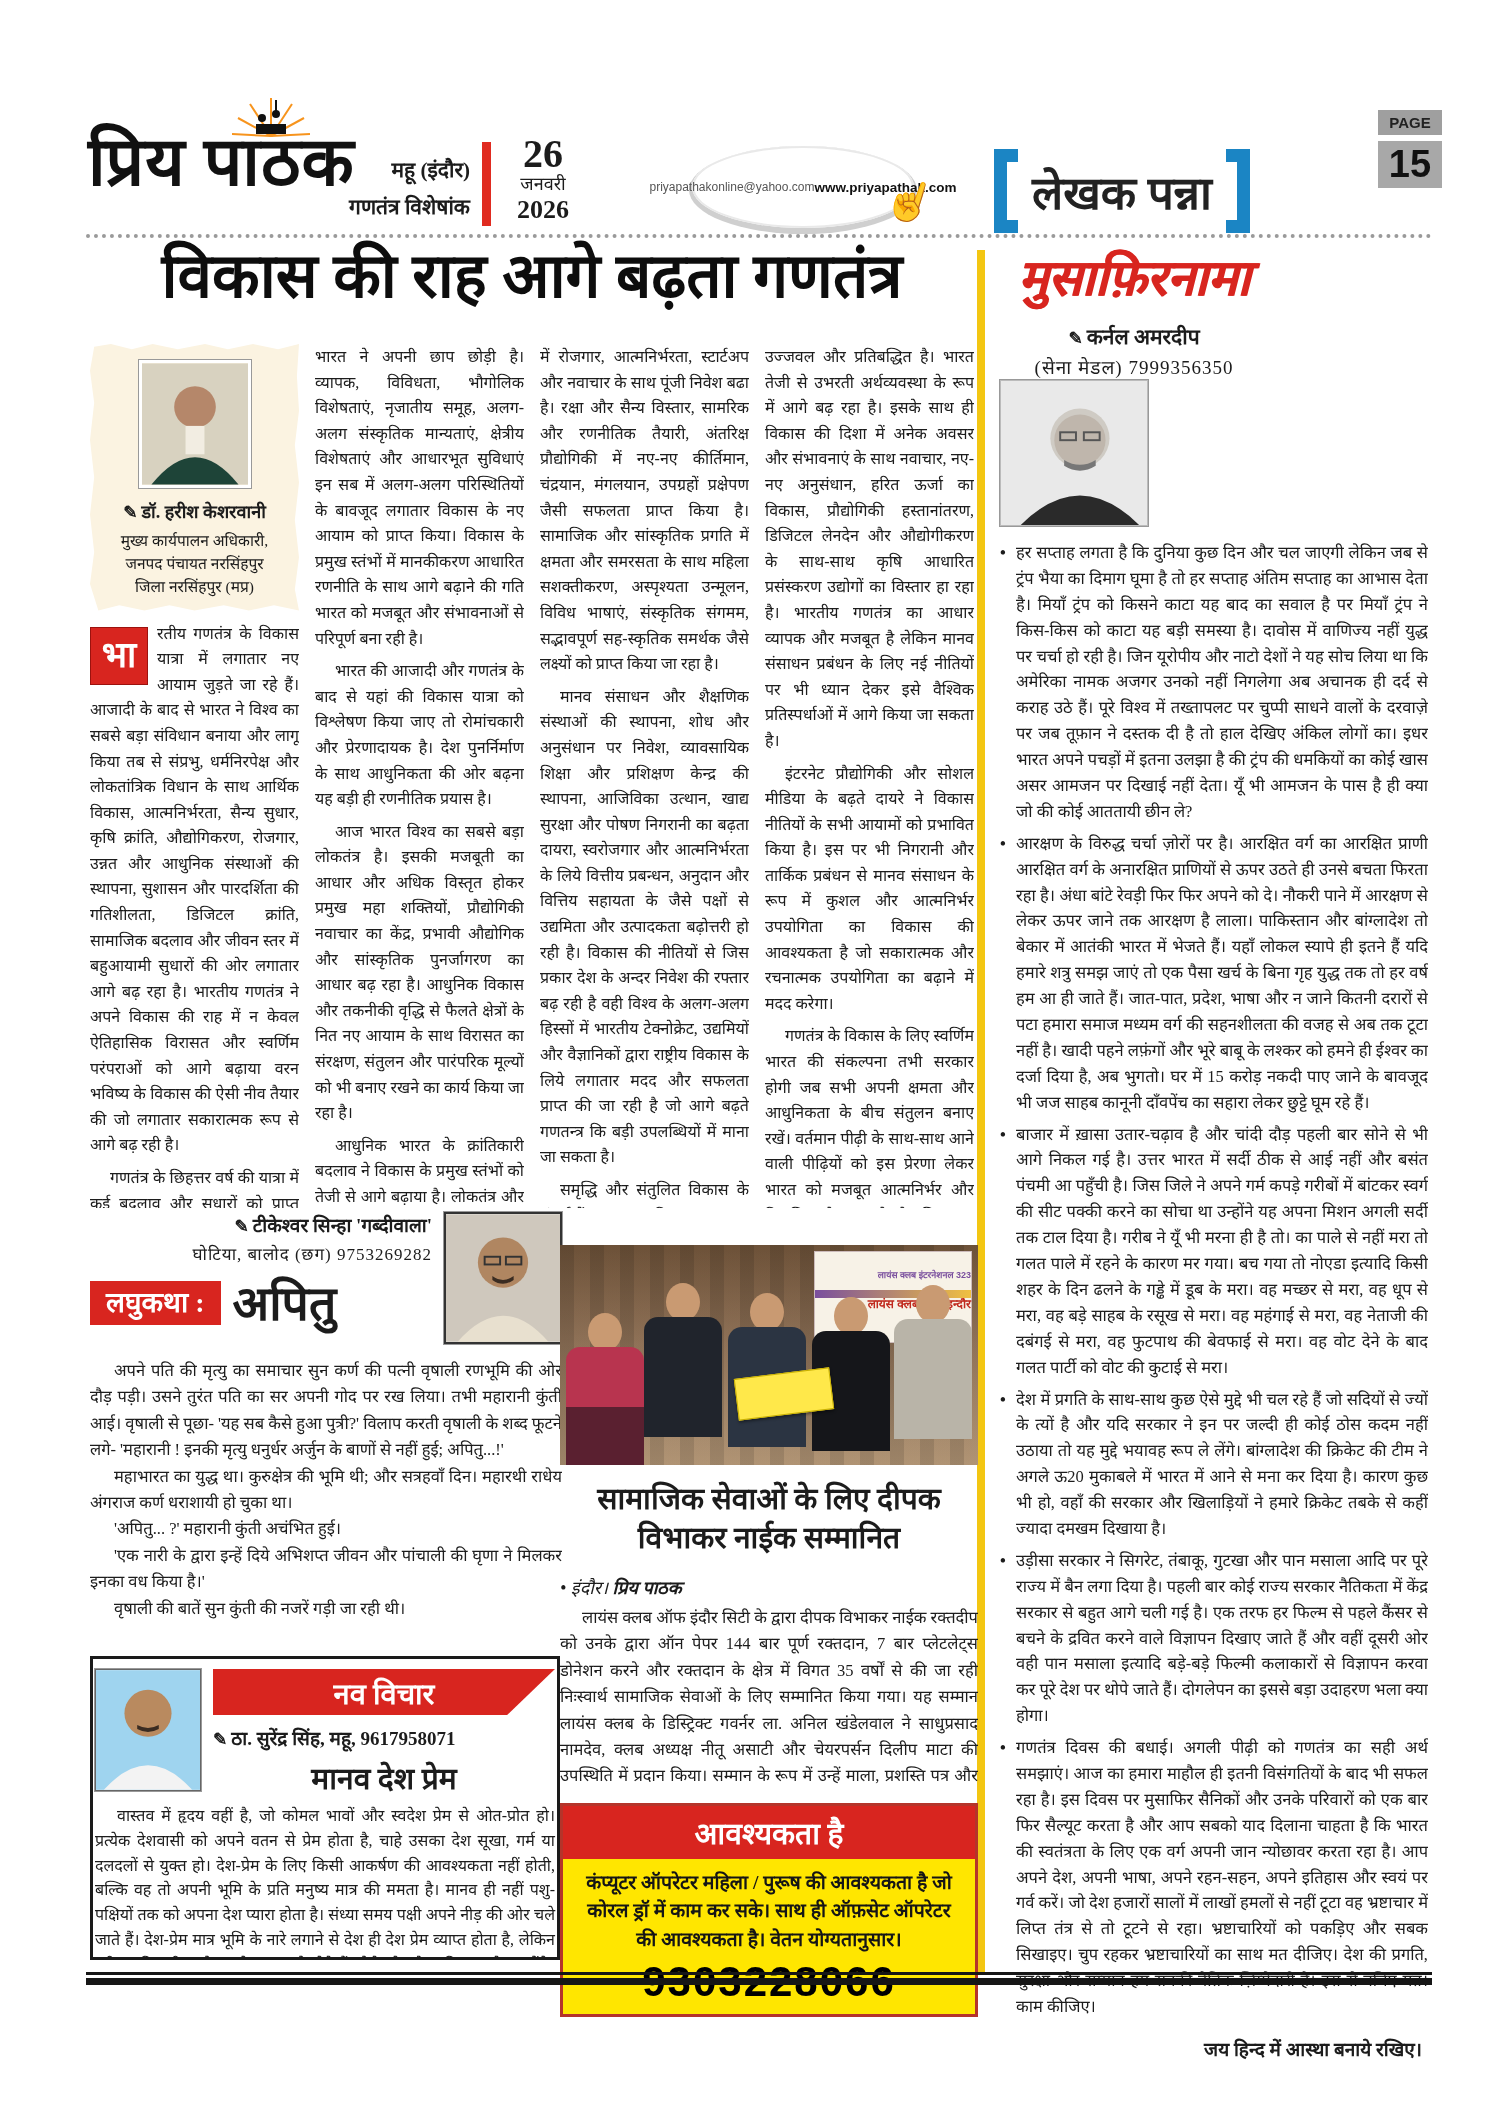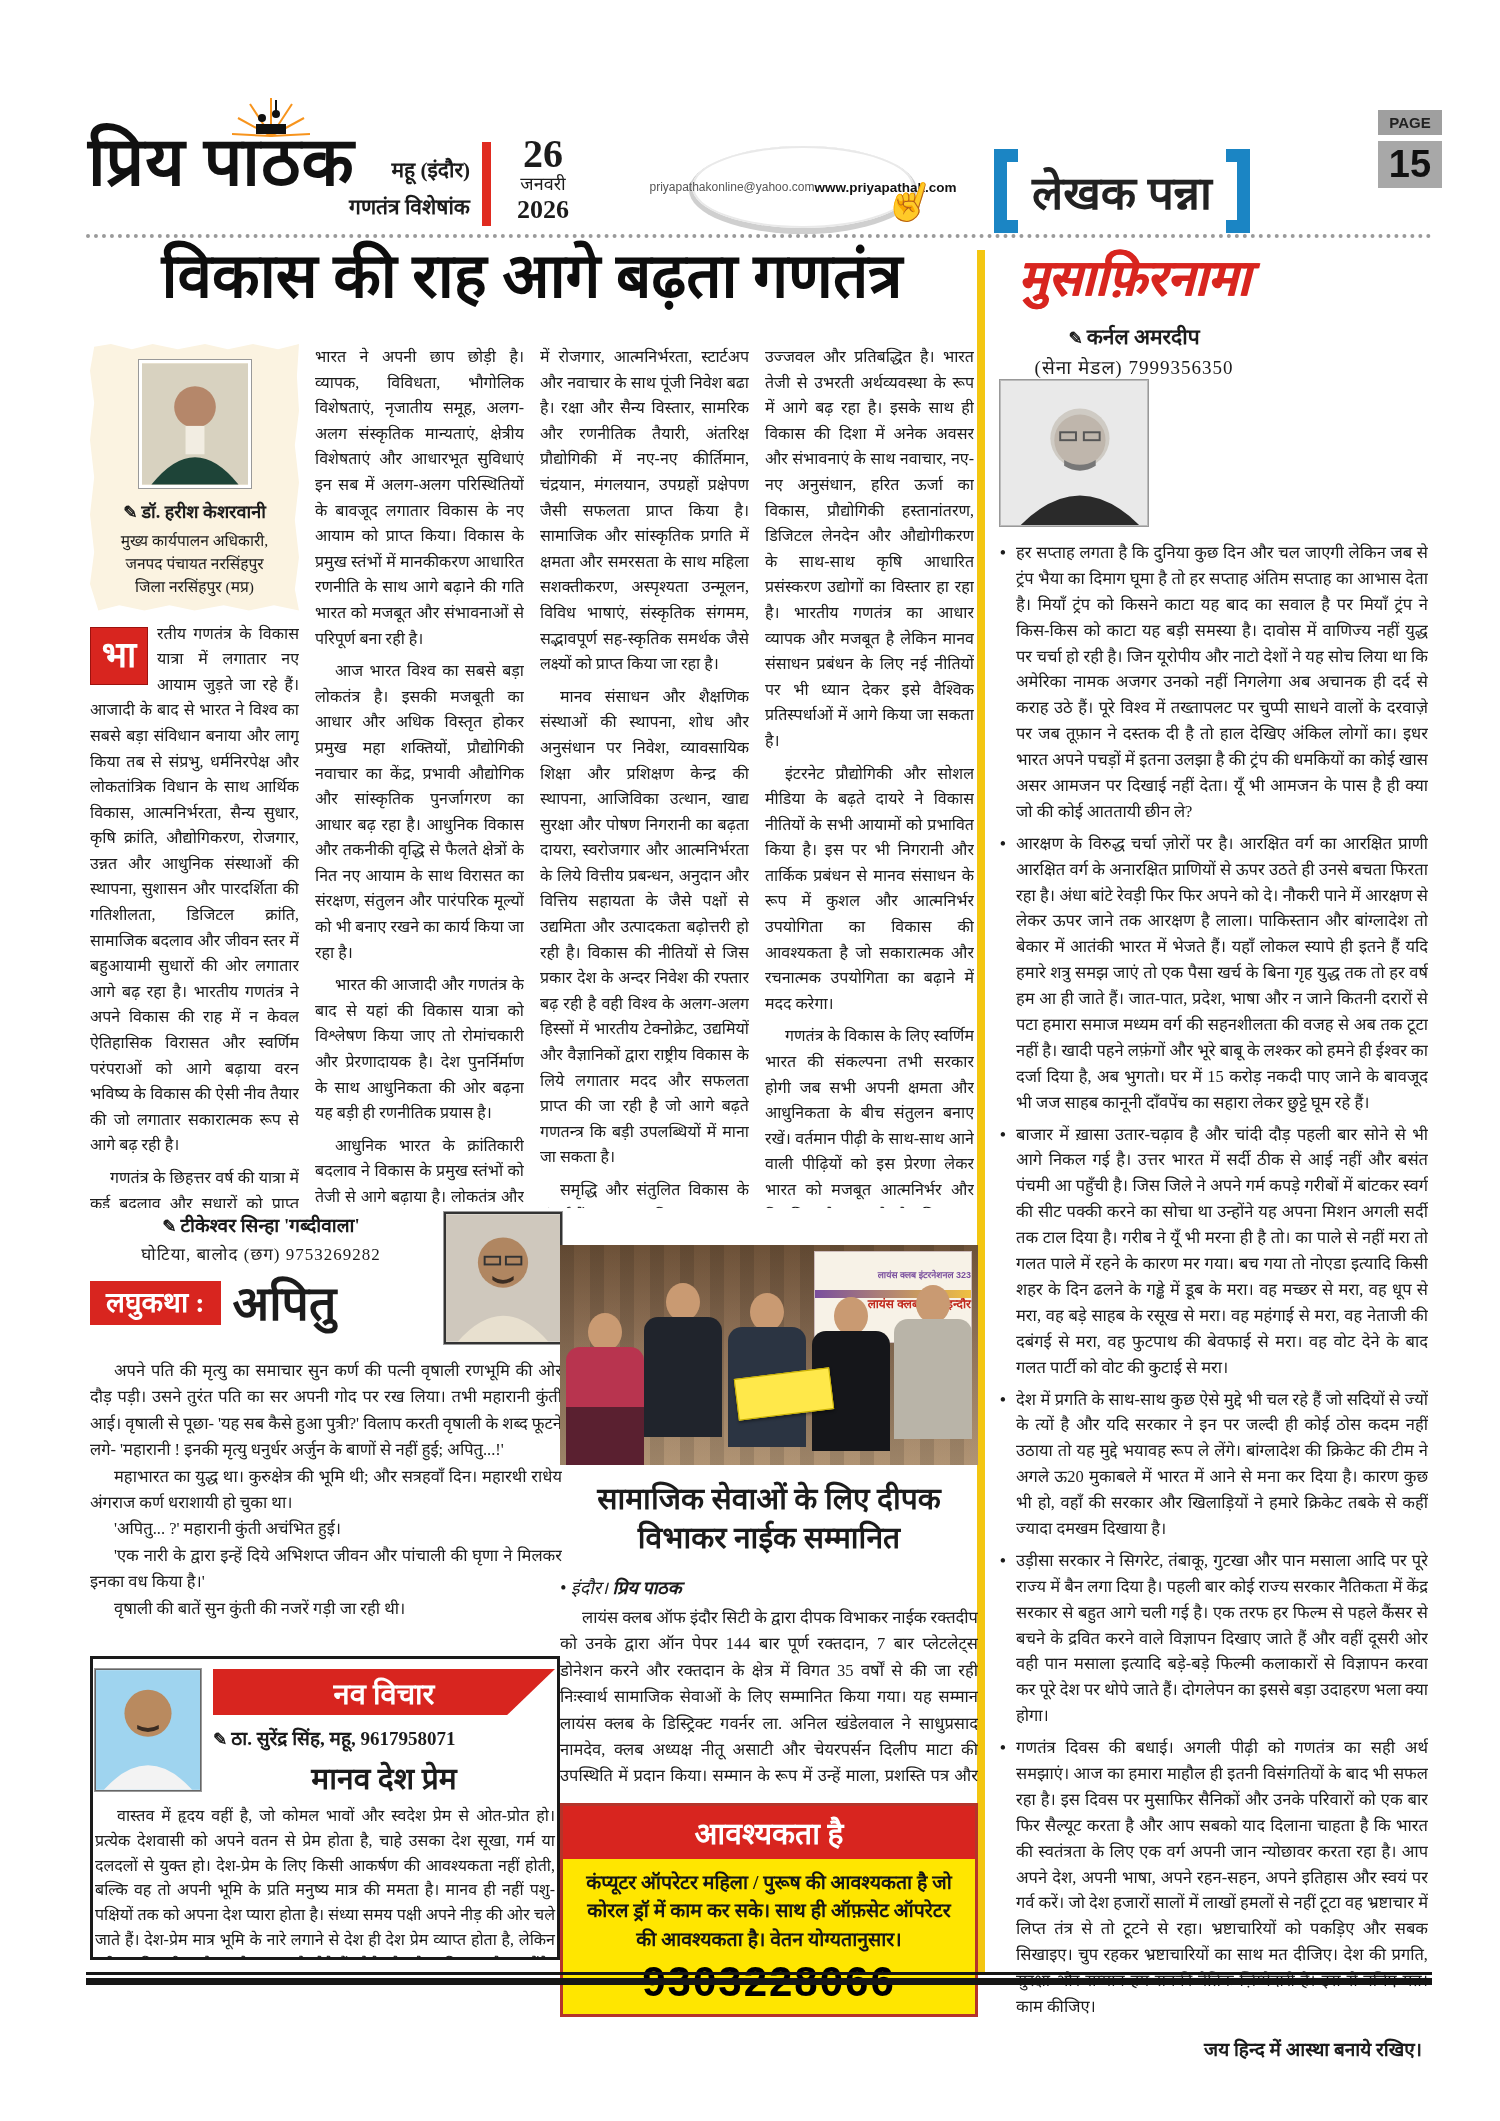--- a/index.html
+++ b/index.html
@@ -77,21 +77,21 @@
   .mus-photo { width:148px; height:146px; border:1px solid #bbb; }
   .mus-bullets { margin-top:14px; height:1492px; overflow:hidden; }
   .mus-bullets li { list-style:none; position:relative; padding-left:16px; margin-bottom:6px;
                     font-size:16.5px; line-height:1.57; text-align:justify; }
   .mus-bullets li::before { content:"•"; position:absolute; left:0; top:0; font-weight:bold; }
   .mus-signoff { text-align:right; font-weight:bold; font-size:19px; margin-top:4px; padding-right:6px; }
 
   
   .laghu { left:90px; top:1212px; width:472px; }
   .laghu-top { display:flex; gap:12px; }
-  .laghu-top-left { flex:1; text-align:center; }
+  .laghu-top-left { flex:1; text-align:right; }
   .laghu-byline-name { font-weight:bold; font-size:19px; }
   .laghu-byline-addr { font-size:17px; margin-top:4px; letter-spacing:1px; }
   .laghu-header { display:flex; align-items:flex-end; gap:12px; margin-top:16px; justify-content:flex-start; }
   .laghu-label { background:#d8251f; color:#fff; font-weight:bold; font-size:28px; padding:8px 16px; line-height:1; }
   .laghu-title { font-size:48px; font-weight:bold; line-height:.85; }
   .laghu-photo { width:118px; height:132px; border:2px solid #333; flex:none; }
   .laghu-body { margin-top:14px; font-size:16.5px; line-height:1.6; text-align:justify; height:272px; overflow:hidden; }
   .laghu-body p { text-indent:24px; margin:0; }
 
   
@@ -204,22 +204,22 @@
           <div>मुख्य कार्यपालन अधिकारी,</div>
           <div>जनपद पंचायत नरसिंहपुर</div>
           <div>जिला नरसिंहपुर (मप्र)</div>
         </div>
       </div>
       <p class="cont"><span class="dropcap">भा</span><span>रतीय गणतंत्र के विकास यात्रा में लगातार नए आयाम जुड़ते जा रहे हैं। आजादी के बाद से भारत ने विश्व का सबसे बड़ा संविधान बनाया और लागू किया तब से संप्रभु, धर्मनिरपेक्ष और लोकतांत्रिक विधान के साथ आर्थिक विकास, आत्मनिर्भरता, सैन्य सुधार, कृषि क्रांति, औद्योगिकरण, रोजगार, उन्नत और आधुनिक संस्थाओं की स्थापना, सुशासन और पारदर्शिता की गतिशीलता, डिजिटल क्रांति, सामाजिक बदलाव और जीवन स्तर में बहुआयामी सुधारों की ओर लगातार आगे बढ़ रहा है। भारतीय गणतंत्र ने अपने विकास की राह में न केवल ऐतिहासिक विरासत और स्वर्णिम परंपराओं को आगे बढ़ाया वरन भविष्य के विकास की ऐसी नीव तैयार की जो लगातार सकारात्मक रूप से आगे बढ़ रही है।</span></p>
       <p>गणतंत्र के छिहत्तर वर्ष की यात्रा में कई बदलाव और सुधारों को प्राप्त किया गया। विश्व व्यवस्था में</p>
     </div>
     <div class="col">
       <p class="cont">भारत ने अपनी छाप छोड़ी है। व्यापक, विविधता, भौगोलिक विशेषताएं, नृजातीय समूह, अलग-अलग संस्कृतिक मान्यताएं, क्षेत्रीय विशेषताएं और आधारभूत सुविधाएं इन सब में अलग-अलग परिस्थितियों के बावजूद लगातार विकास के नए आयाम को प्राप्त किया। विकास के प्रमुख स्तंभों में मानकीकरण आधारित रणनीति के साथ आगे बढ़ाने की गति भारत को मजबूत और संभावनाओं से परिपूर्ण बना रही है।</p>
+      <p>भारत की आजादी और गणतंत्र के बाद से यहां की विकास यात्रा को विश्लेषण किया जाए तो रोमांचकारी और प्रेरणादायक है। देश पुनर्निर्माण के साथ आधुनिकता की ओर बढ़ना यह बड़ी ही रणनीतिक प्रयास है।</p>
       <p>आज भारत विश्व का सबसे बड़ा लोकतंत्र है। इसकी मजबूती का आधार और अधिक विस्तृत होकर प्रमुख महा शक्तियों, प्रौद्योगिकी नवाचार का केंद्र, प्रभावी औद्योगिक और सांस्कृतिक पुनर्जागरण का आधार बढ़ रहा है। आधुनिक विकास और तकनीकी वृद्धि से फैलते क्षेत्रों के नित नए आयाम के साथ विरासत का संरक्षण, संतुलन और पारंपरिक मूल्यों को भी बनाए रखने का कार्य किया जा रहा है।</p>
-      <p>भारत की आजादी और गणतंत्र के बाद से यहां की विकास यात्रा को विश्लेषण किया जाए तो रोमांचकारी और प्रेरणादायक है। देश पुनर्निर्माण के साथ आधुनिकता की ओर बढ़ना यह बड़ी ही रणनीतिक प्रयास है।</p>
       <p>आधुनिक भारत के क्रांतिकारी बदलाव ने विकास के प्रमुख स्तंभों को तेजी से आगे बढ़ाया है। लोकतंत्र और सुशासन की अवधारणा में मजबूती के साथ विस्तार हुआ है। आर्थिक सरकारों</p>
     </div>
     <div class="col">
       <p class="cont">में रोजगार, आत्मनिर्भरता, स्टार्टअप और नवाचार के साथ पूंजी निवेश बढा है। रक्षा और सैन्य विस्तार, सामरिक और रणनीतिक तैयारी, अंतरिक्ष प्रौद्योगिकी में नए-नए कीर्तिमान, चंद्रयान, मंगलयान, उपग्रहों प्रक्षेपण जैसी सफलता प्राप्त किया है। सामाजिक और सांस्कृतिक प्रगति में क्षमता और समरसता के साथ महिला सशक्तीकरण, अस्पृश्यता उन्मूलन, विविध भाषाएं, संस्कृतिक संगमम, सद्भावपूर्ण सह-स्कृतिक समर्थक जैसे लक्ष्यों को प्राप्त किया जा रहा है।</p>
       <p>मानव संसाधन और शैक्षणिक संस्थाओं की स्थापना, शोध और अनुसंधान पर निवेश, व्यावसायिक शिक्षा और प्रशिक्षण केन्द्र की स्थापना, आजिविका उत्थान, खाद्य सुरक्षा और पोषण निगरानी का बढ़ता दायरा, स्वरोजगार और आत्मनिर्भरता के लिये वित्तीय प्रबन्धन, अनुदान और वित्तिय सहायता के जैसे पक्षों से उद्यमिता और उत्पादकता बढ़ोत्तरी हो रही है। विकास की नीतियों से जिस प्रकार देश के अन्दर निवेश की रफ्तार बढ़ रही है वही विश्व के अलग-अलग हिस्सों में भारतीय टेक्नोक्रेट, उद्यमियों और वैज्ञानिकों द्वारा राष्ट्रीय विकास के लिये लगातार मदद और सफलता प्राप्त की जा रही है जो आगे बढ़ते गणतन्त्र कि बड़ी उपलब्धियों में माना जा सकता है।</p>
       <p>समृद्धि और संतुलित विकास के संदर्भ में भारत का भविष्य</p>
     </div>
     <div class="col">
       <p class="cont">उज्जवल और प्रतिबद्धित है। भारत तेजी से उभरती अर्थव्यवस्था के रूप में आगे बढ़ रहा है। इसके साथ ही विकास की दिशा में अनेक अवसर और संभावनाएं के साथ नवाचार, नए-नए अनुसंधान, हरित ऊर्जा का विकास, प्रौद्योगिकी हस्तानांतरण, डिजिटल लेनदेन और औद्योगीकरण के साथ-साथ कृषि आधारित प्रसंस्करण उद्योगों का विस्तार हा रहा है। भारतीय गणतंत्र का आधार व्यापक और मजबूत है लेकिन मानव संसाधन प्रबंधन के लिए नई नीतियों पर भी ध्यान देकर इसे वैश्विक प्रतिस्पर्धाओं में आगे किया जा सकता है।</p>
       <p>इंटरनेट प्रौद्योगिकी और सोशल मीडिया के बढ़ते दायरे ने विकास नीतियों के सभी आयामों को प्रभावित किया है। इस पर भी निगरानी और तार्किक प्रबंधन से मानव संसाधन के रूप में कुशल और आत्मनिर्भर उपयोगिता का विकास की आवश्यकता है जो सकारात्मक और रचनात्मक उपयोगिता का बढ़ाने में मदद करेगा।</p>

